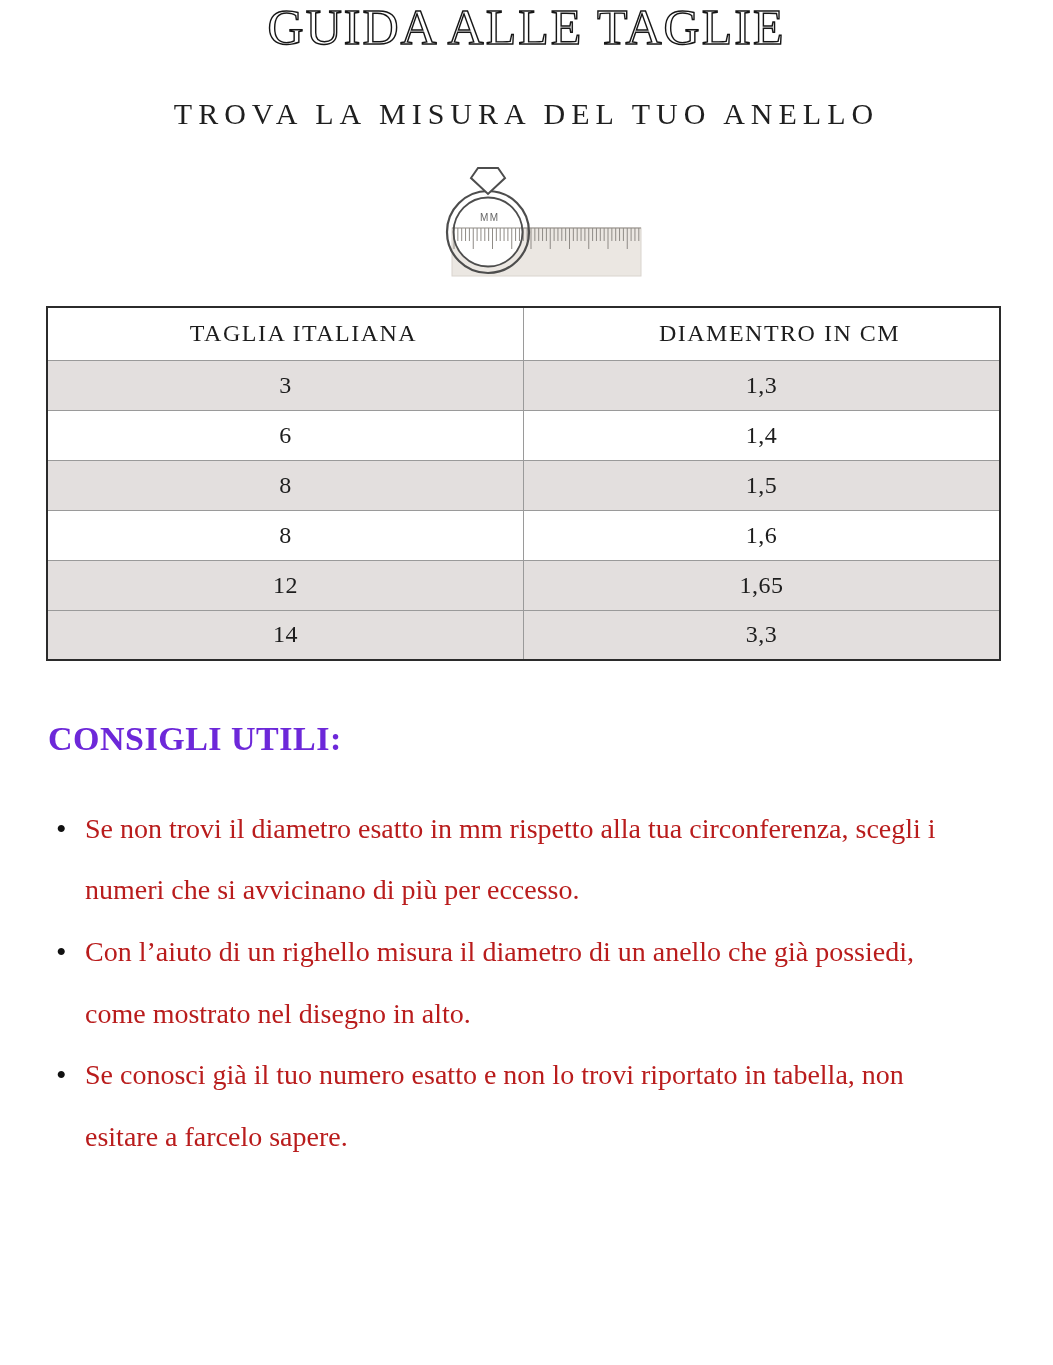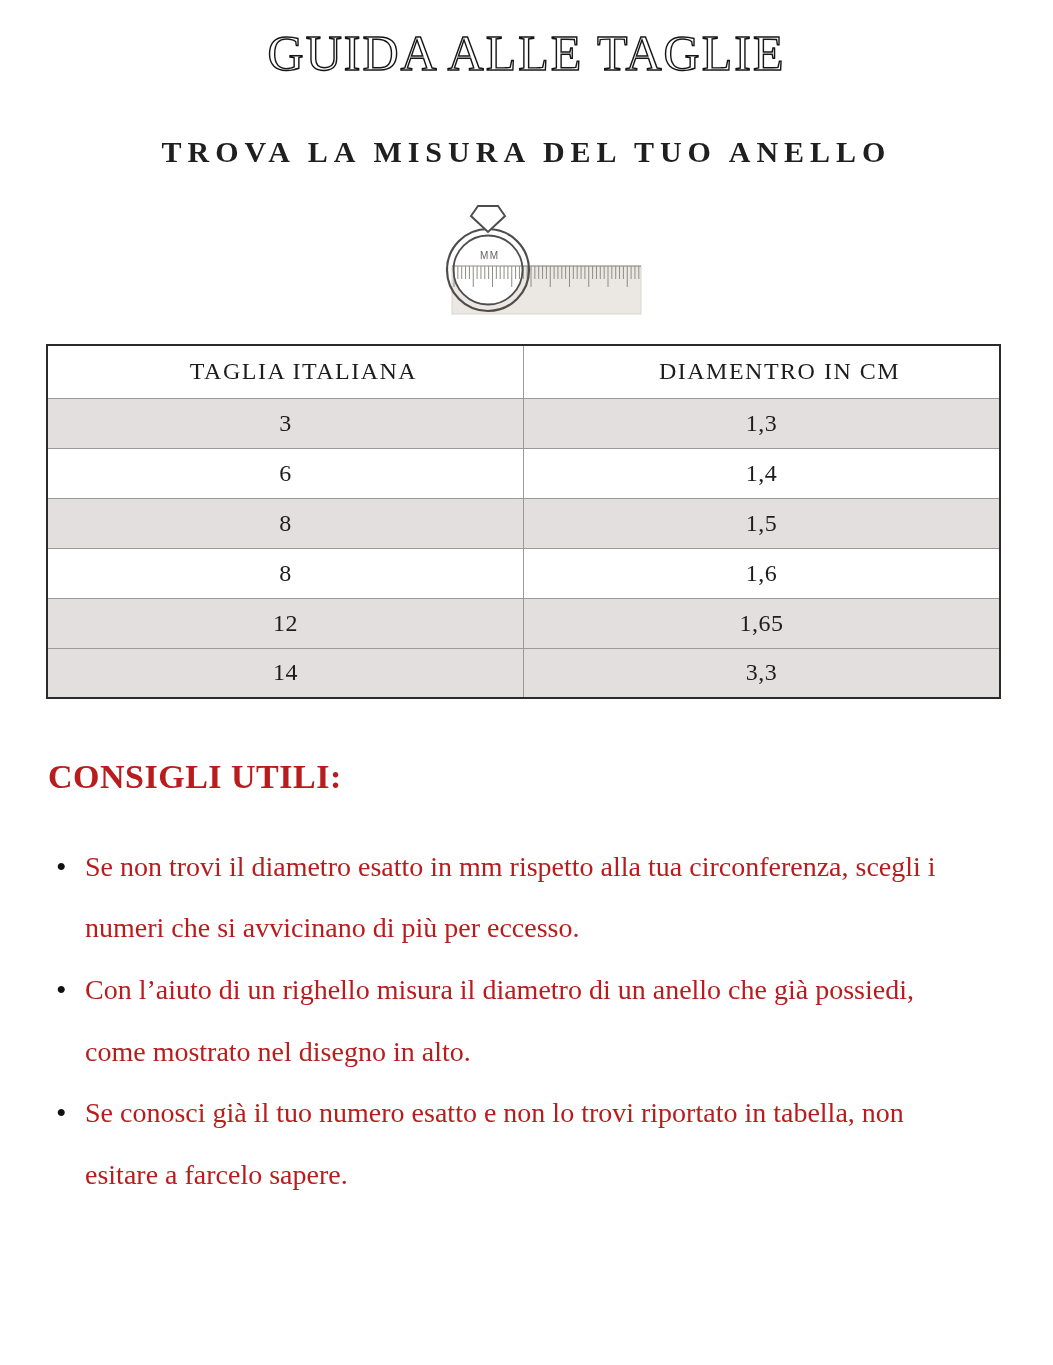--- a/index.html
+++ b/index.html
@@ -12,30 +12,30 @@
   }
   *{margin:0;padding:0;box-sizing:border-box;}
   html,body{background:#ffffff;}
   body{
     width:1053px;height:1365px;overflow:hidden;position:relative;
     font-family:"Liberation Serif","DejaVu Serif",serif;
     color:var(--text);
   }
   
   .page-title{
-    margin-top:26px;text-align:center;
+    text-align:center;
     font-family:"Liberation Serif","DejaVu Serif",serif;
     font-size:50px;font-weight:normal;letter-spacing:2px;line-height:1.1;
     color:#ffffff;
     -webkit-text-stroke:1.4px #161616;
     text-shadow:0 0 1px #161616;
   }
   .page-subtitle{
-    margin-top:56px;text-align:center;
-    font-size:30px;font-weight:bold;letter-spacing:6px;line-height:1;
+    margin-top:44px;text-align:center;
+    font-size:30px;font-weight:normal;letter-spacing:6px;line-height:1;
     color:#1f1f1f;
   }
   
   .illustration{
     width:200px;height:120px;
     margin:34px auto 0;transform:translateX(15px);
   }
   
   table.size-table{
     border-collapse:collapse;table-layout:fixed;
@@ -56,21 +56,21 @@
     border-right:1px solid var(--border-light);
     letter-spacing:0.5px;
   }
   table.size-table td:last-child{border-right:none;}
   table.size-table tr:last-child td{border-bottom:none;}
   table.size-table tr.zebra td{background:var(--zebra);}
   
   .tips-heading{
     margin:58px 0 0 48px;
     font-size:34px;font-weight:bold;letter-spacing:0.5px;line-height:1.2;
-    color:#b91c1c;
+    color:#6d28d9;
   }
   ul.tips-list{
     list-style:none;
     margin:38px 0 0 0;padding:0 0 0 48px;
     width:980px;
   }
   ul.tips-list li{
     position:relative;
     padding-left:37px;
     max-width:930px;

